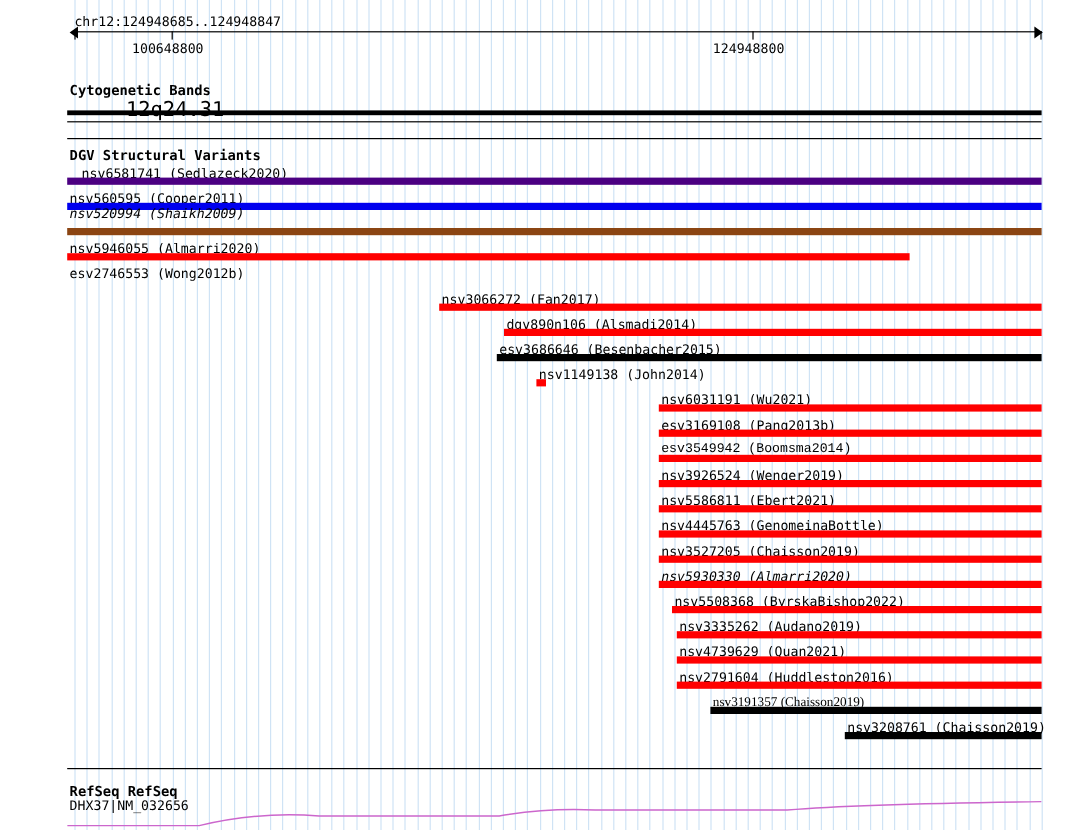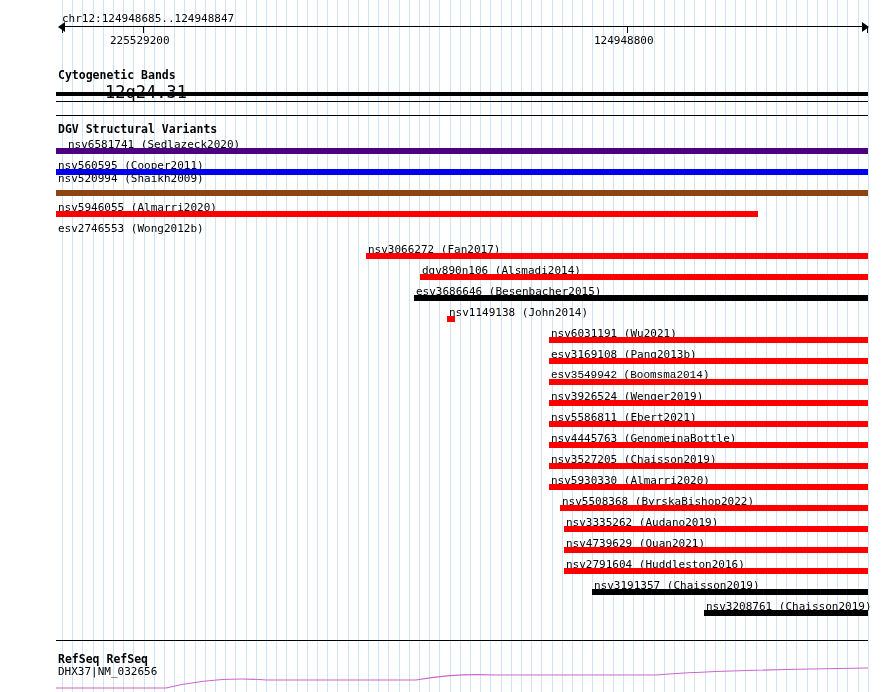--- a/index.html
+++ b/index.html
@@ -120,37 +120,37 @@
 
   <div class="region-label">chr12:124948685..124948847</div>
 
   <div class="arrow-l"></div>
   <div class="arrow-r"></div>
   <div class="ruler"></div>
   <div class="tick" style="left:62px;"></div>
   <div class="tick" style="left:143px;"></div>
   <div class="tick" style="left:627px;"></div>
   <div class="tick" style="left:867px;"></div>
-  <div class="ticklabel" style="left:110px;">225529200</div>
+  <div class="ticklabel" style="left:110px;">100648800</div>
   <div class="ticklabel" style="left:594px;text-align:center;">124948800</div>
 
   <div class="section-title" style="left:58px;top:68px;">Cytogenetic Bands</div>
   <div class="cyto-label" style="left:58px;top:82px;">12q24.31</div>
   <div class="bar" style="left:56px;top:92px;width:812px;height:4px;background:#000000;"></div>
   <div class="hrule" style="top:101px;"></div>
   <div class="hrule" style="top:115px;"></div>
 
   <div class="section-title" style="left:58px;top:122px;">DGV Structural Variants</div>
 
   <div id="tracks">
       <div class="track-label" style="left: 68px; top: 138px;">nsv6581741 (Sedlazeck2020)</div>
       <div class="bar" style="left: 56px; top: 148px; width: 812px; background: rgb(75, 0, 130);"></div>
       <div class="track-label" style="left: 58px; top: 159px;">nsv560595 (Cooper2011)</div>
       <div class="bar" style="left: 56px; top: 169px; width: 812px; background: rgb(0, 0, 238);"></div>
-      <div class="track-label" style="left: 58px; top: 172px;">nsv520994 (Shaikh2009)</div>
+      <div class="track-label" style="left: 58px; top: 172px; font-style: italic;">nsv520994 (Shaikh2009)</div>
       <div class="bar" style="left: 56px; top: 190px; width: 812px; background: rgb(139, 69, 19);"></div>
       <div class="track-label" style="left: 58px; top: 201px;">nsv5946055 (Almarri2020)</div>
       <div class="bar" style="left: 56px; top: 211px; width: 702px; background: rgb(255, 0, 0);"></div>
       <div class="track-label" style="left: 58px; top: 222px;">esv2746553 (Wong2012b)</div>
       <div class="track-label" style="left: 368px; top: 243px;">nsv3066272 (Fan2017)</div>
       <div class="bar" style="left: 366px; top: 253px; width: 502px; background: rgb(255, 0, 0);"></div>
       <div class="track-label" style="left: 422px; top: 264px;">dgv890n106 (Alsmadi2014)</div>
       <div class="bar" style="left: 420px; top: 274px; width: 448px; background: rgb(255, 0, 0);"></div>
       <div class="track-label" style="left: 416px; top: 285px;">esv3686646 (Besenbacher2015)</div>
       <div class="bar" style="left: 414px; top: 295px; width: 454px; background: rgb(0, 0, 0);"></div>
@@ -163,31 +163,31 @@
       <div class="track-label" style="left: 551px; top: 369px; font-family: Liberation Mono, monospace;">esv3549942 (Boomsma2014)</div>
       <div class="bar" style="left: 549px; top: 379px; width: 319px; background: rgb(255, 0, 0);"></div>
       <div class="track-label" style="left: 551px; top: 390px;">nsv3926524 (Wenger2019)</div>
       <div class="bar" style="left: 549px; top: 400px; width: 319px; background: rgb(255, 0, 0);"></div>
       <div class="track-label" style="left: 551px; top: 411px;">nsv5586811 (Ebert2021)</div>
       <div class="bar" style="left: 549px; top: 421px; width: 319px; background: rgb(255, 0, 0);"></div>
       <div class="track-label" style="left: 551px; top: 432px;">nsv4445763 (GenomeinaBottle)</div>
       <div class="bar" style="left: 549px; top: 442px; width: 319px; background: rgb(255, 0, 0);"></div>
       <div class="track-label" style="left: 551px; top: 453px;">nsv3527205 (Chaisson2019)</div>
       <div class="bar" style="left: 549px; top: 463px; width: 319px; background: rgb(255, 0, 0);"></div>
-      <div class="track-label" style="left: 551px; top: 474px;">nsv5930330 (Almarri2020)</div>
+      <div class="track-label" style="left: 551px; top: 474px; font-style: italic;">nsv5930330 (Almarri2020)</div>
       <div class="bar" style="left: 549px; top: 484px; width: 319px; background: rgb(255, 0, 0);"></div>
       <div class="track-label" style="left: 562px; top: 495px;">nsv5508368 (ByrskaBishop2022)</div>
       <div class="bar" style="left: 560px; top: 505px; width: 308px; background: rgb(255, 0, 0);"></div>
       <div class="track-label" style="left: 566px; top: 516px;">nsv3335262 (Audano2019)</div>
       <div class="bar" style="left: 564px; top: 526px; width: 304px; background: rgb(255, 0, 0);"></div>
       <div class="track-label" style="left: 566px; top: 537px;">nsv4739629 (Quan2021)</div>
       <div class="bar" style="left: 564px; top: 547px; width: 304px; background: rgb(255, 0, 0);"></div>
       <div class="track-label" style="left: 566px; top: 558px; text-align: right;">nsv2791604 (Huddleston2016)</div>
       <div class="bar" style="left: 564px; top: 568px; width: 304px; background: rgb(255, 0, 0);"></div>
-      <div class="track-label" style="left: 594px; top: 579px;">nsv3191357 (Chaisson2019)</div>
+      <div class="track-label" style="left: 594px; top: 579px; font-family: Liberation Serif, serif;">nsv3191357 (Chaisson2019)</div>
       <div class="bar" style="left: 592px; top: 589px; width: 276px; background: rgb(0, 0, 0);"></div>
       <div class="track-label" style="left: 706px; top: 600px;">nsv3208761 (Chaisson2019)</div>
       <div class="bar" style="left: 704px; top: 610px; width: 164px; background: rgb(0, 0, 0);"></div>
     </div>
 
   <div class="hrule" style="top:640px;"></div>
   <div class="section-title" style="left:58px;top:652px;">RefSeq RefSeq</div>
   <div class="track-label" style="left:58px;top:665px;">DHX37|NM_032656</div>
 
   <svg class="gene-curve" viewBox="0 0 812 26" preserveAspectRatio="none">

